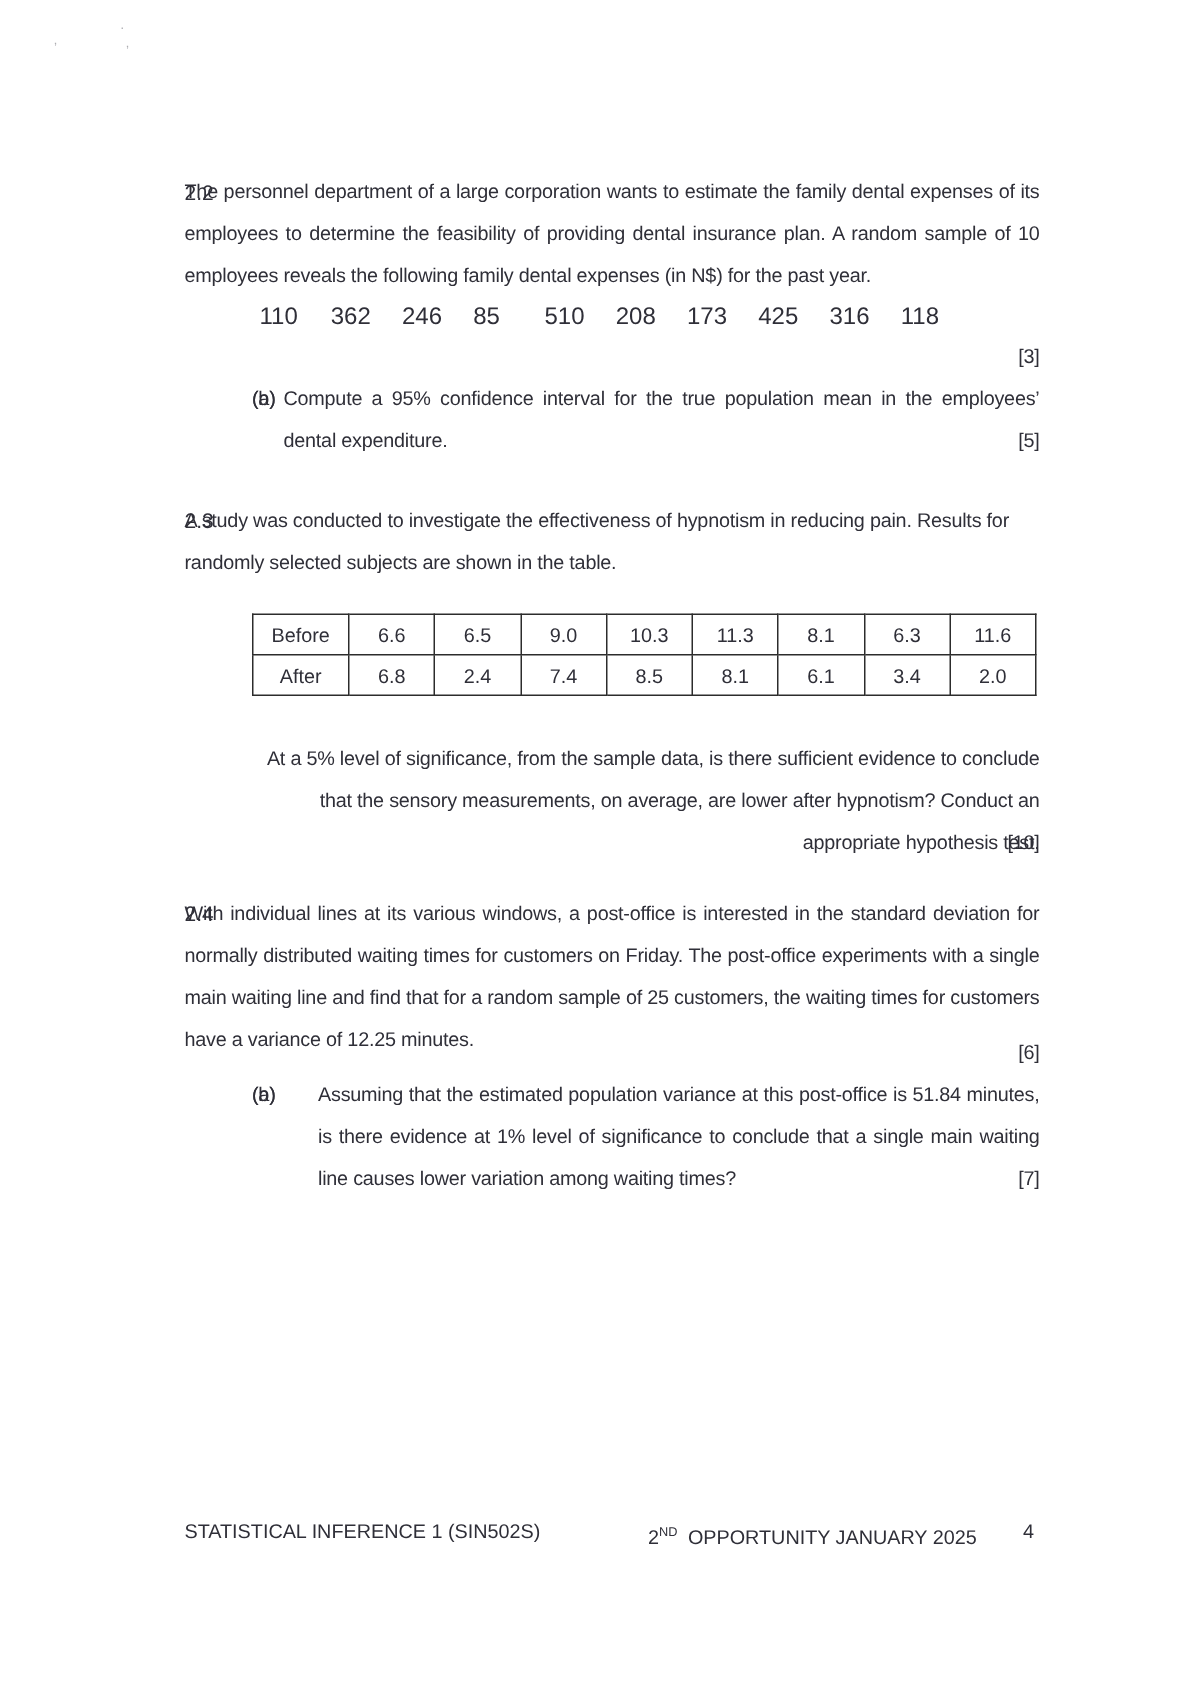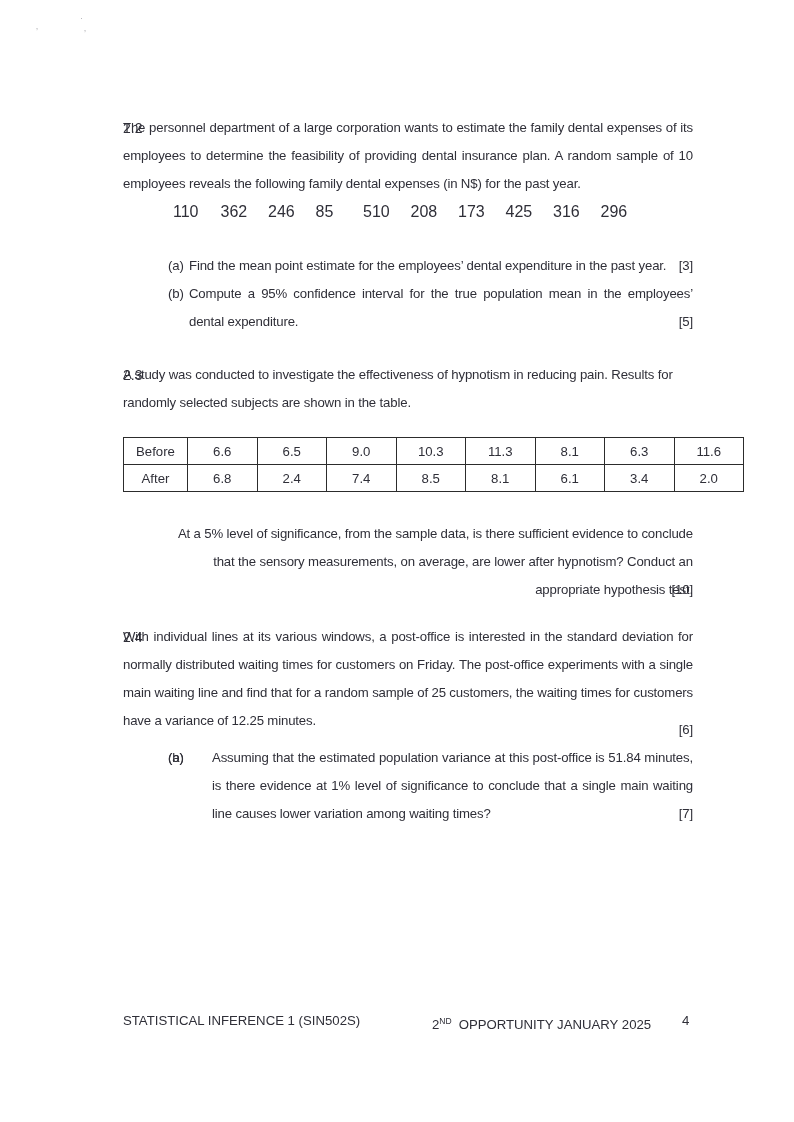--- a/index.html
+++ b/index.html
@@ -53,22 +53,23 @@
   .part.indent-lg .part-label { position: absolute; left: -44px; top: 0; }
   .marks {
     position: absolute;
     right: 0; bottom: 0;
     line-height: 28px;
   }
   .para-with-marks { position: relative; }
   table.ba-table {
     border-collapse: collapse;
     table-layout: fixed;
+    margin-left: 45px;          
     margin-top: 20px;
-    width: 621px;
+    width: 523px;
   }
   table.ba-table td {
     border: 1.5px solid #2c2c2c;
     height: 27px;
     text-align: center;
     vertical-align: middle;
     font-size: 13.2px;
     padding: 0;
   }
   .footer {
@@ -111,26 +112,25 @@
       <div class="values-row">
         <span>110</span>
         <span>362</span>
         <span>246</span>
         <span>85</span>
         <span>510</span>
         <span>208</span>
         <span>173</span>
         <span>425</span>
         <span>316</span>
-        <span>296</span>
+        <span>118</span>
       </div>
 
       <div class="part indent-sm justify" style="margin-top:26px;">
         <span class="part-label">(a)</span>
-        <span>Find the mean point estimate for the employees’ dental expenditure in the past year.</span>
         <span class="marks">[3]</span>
       </div>
 
       <div class="part indent-sm justify">
         <span class="part-label">(b)</span>
         <span>Compute a 95% confidence interval for the true population mean in the employees’ dental expenditure.</span>
         <span class="marks">[5]</span>
       </div>
     </section>
 

